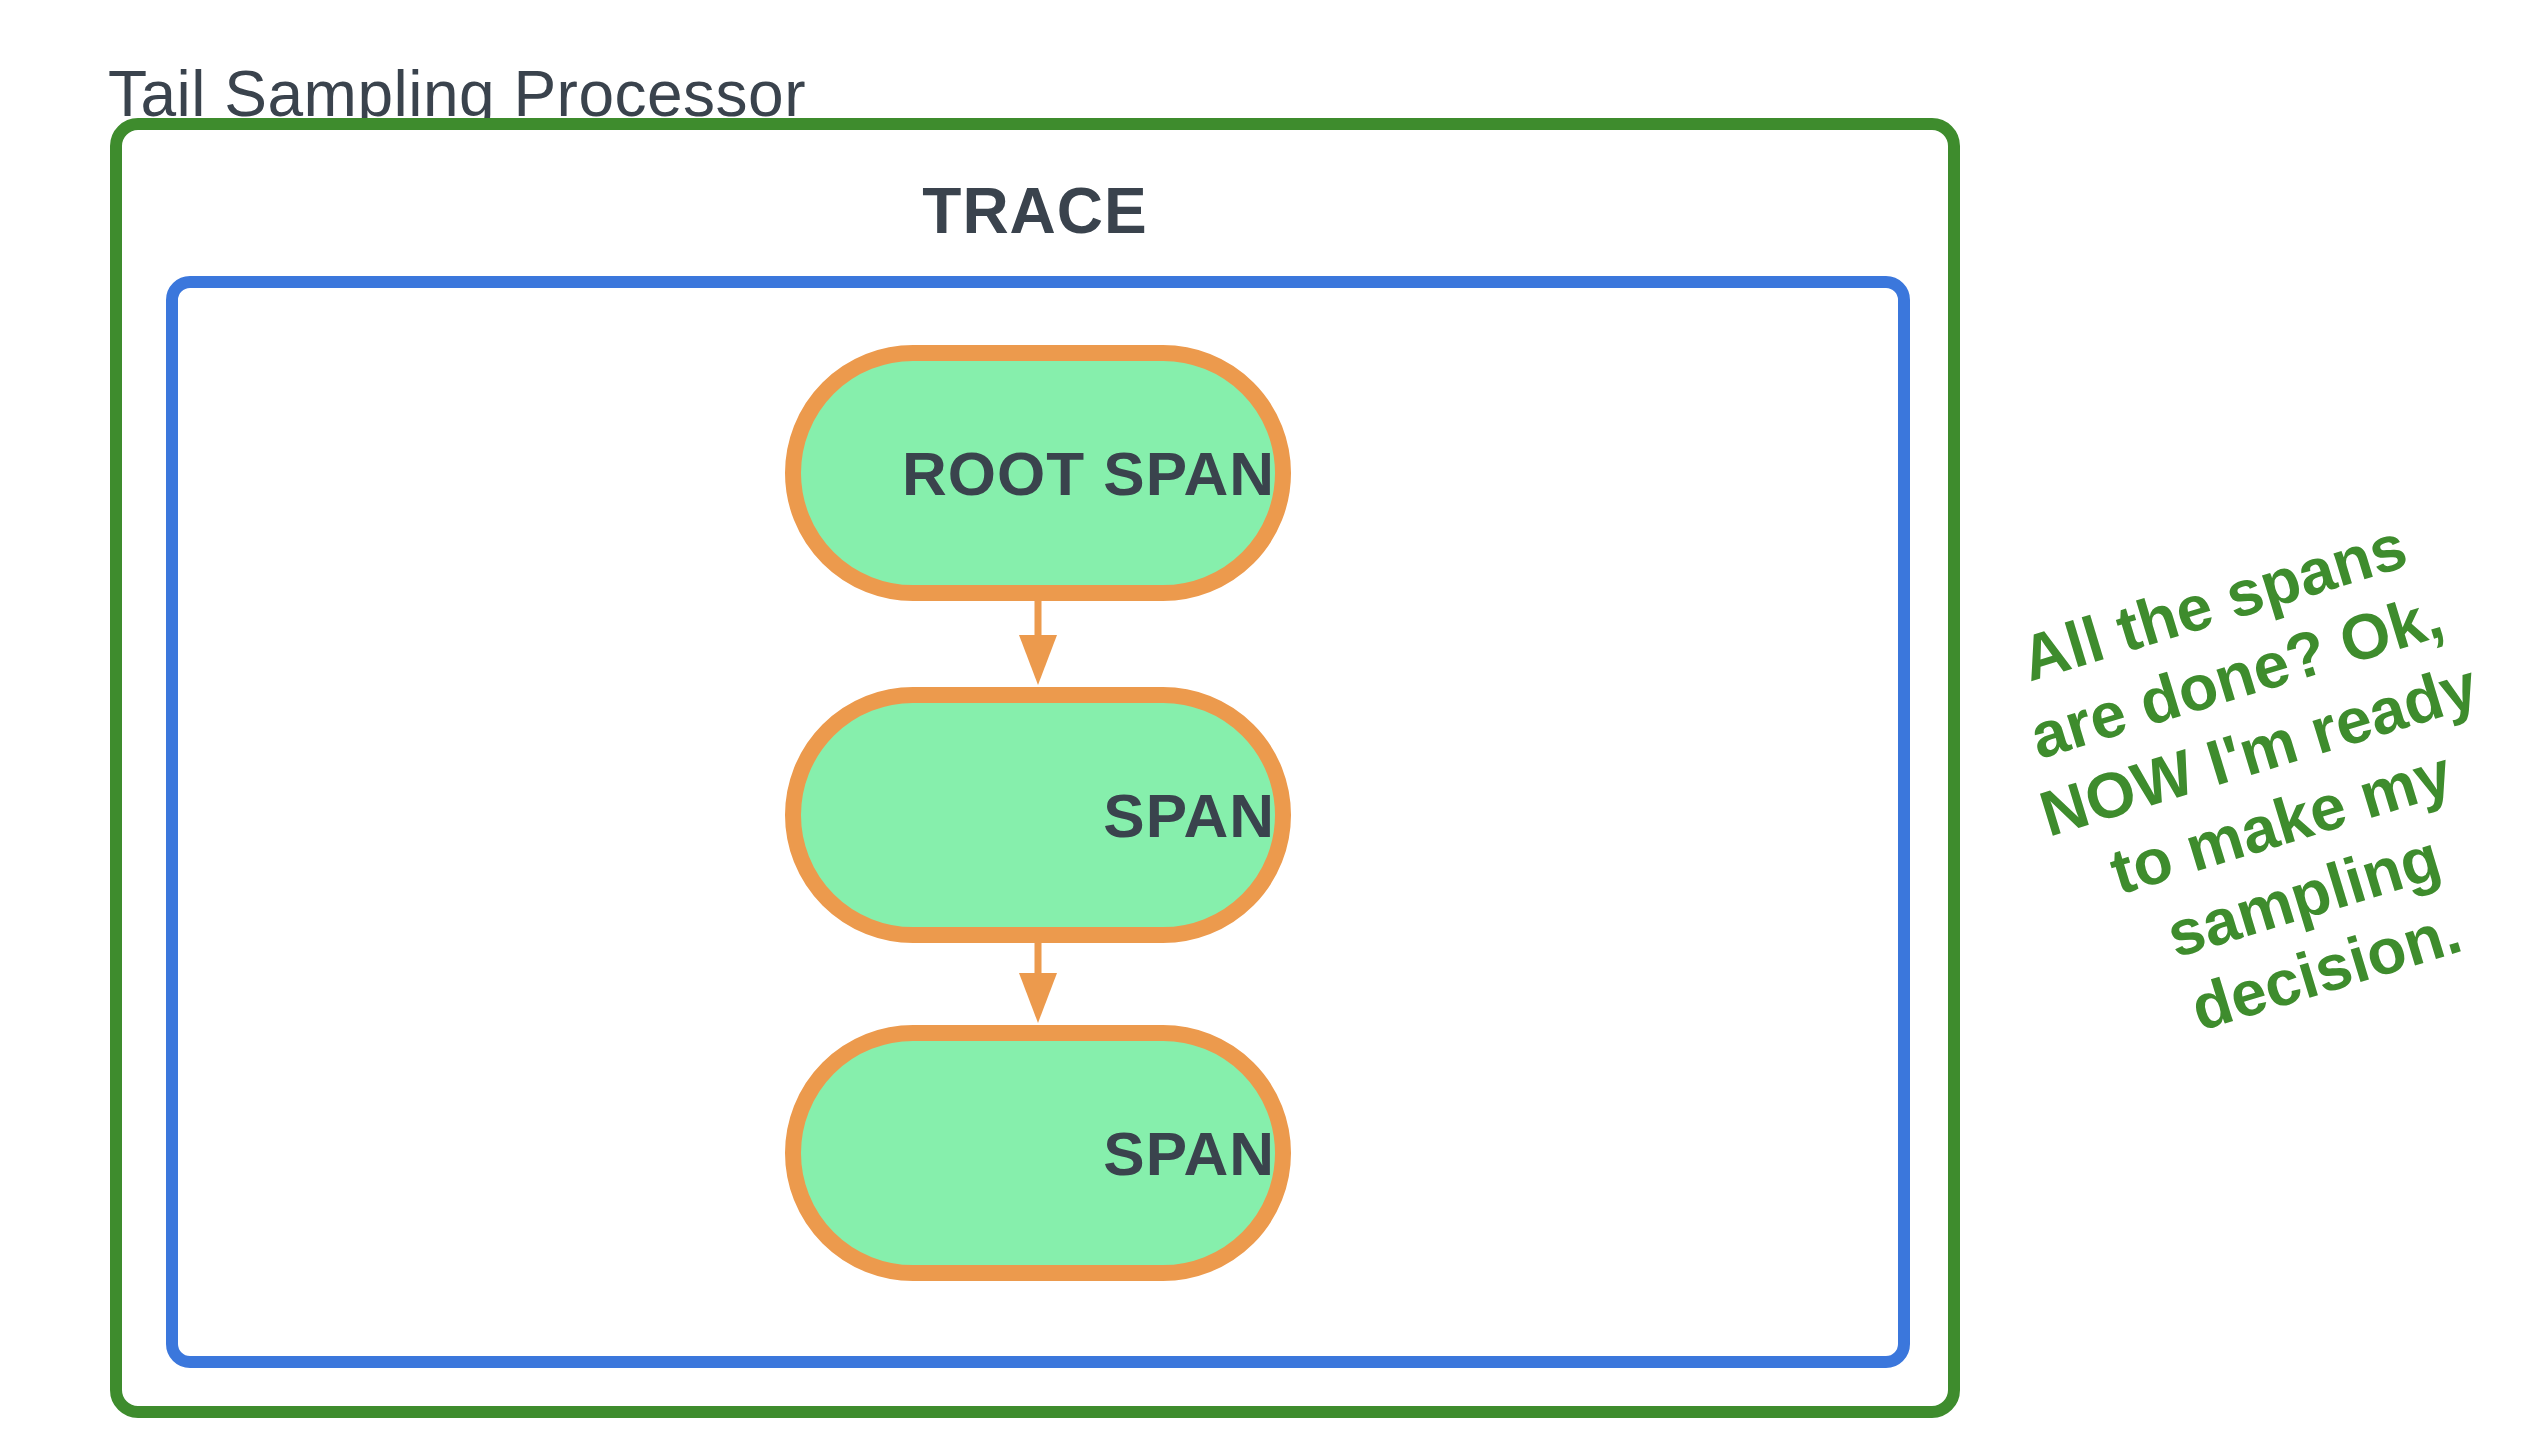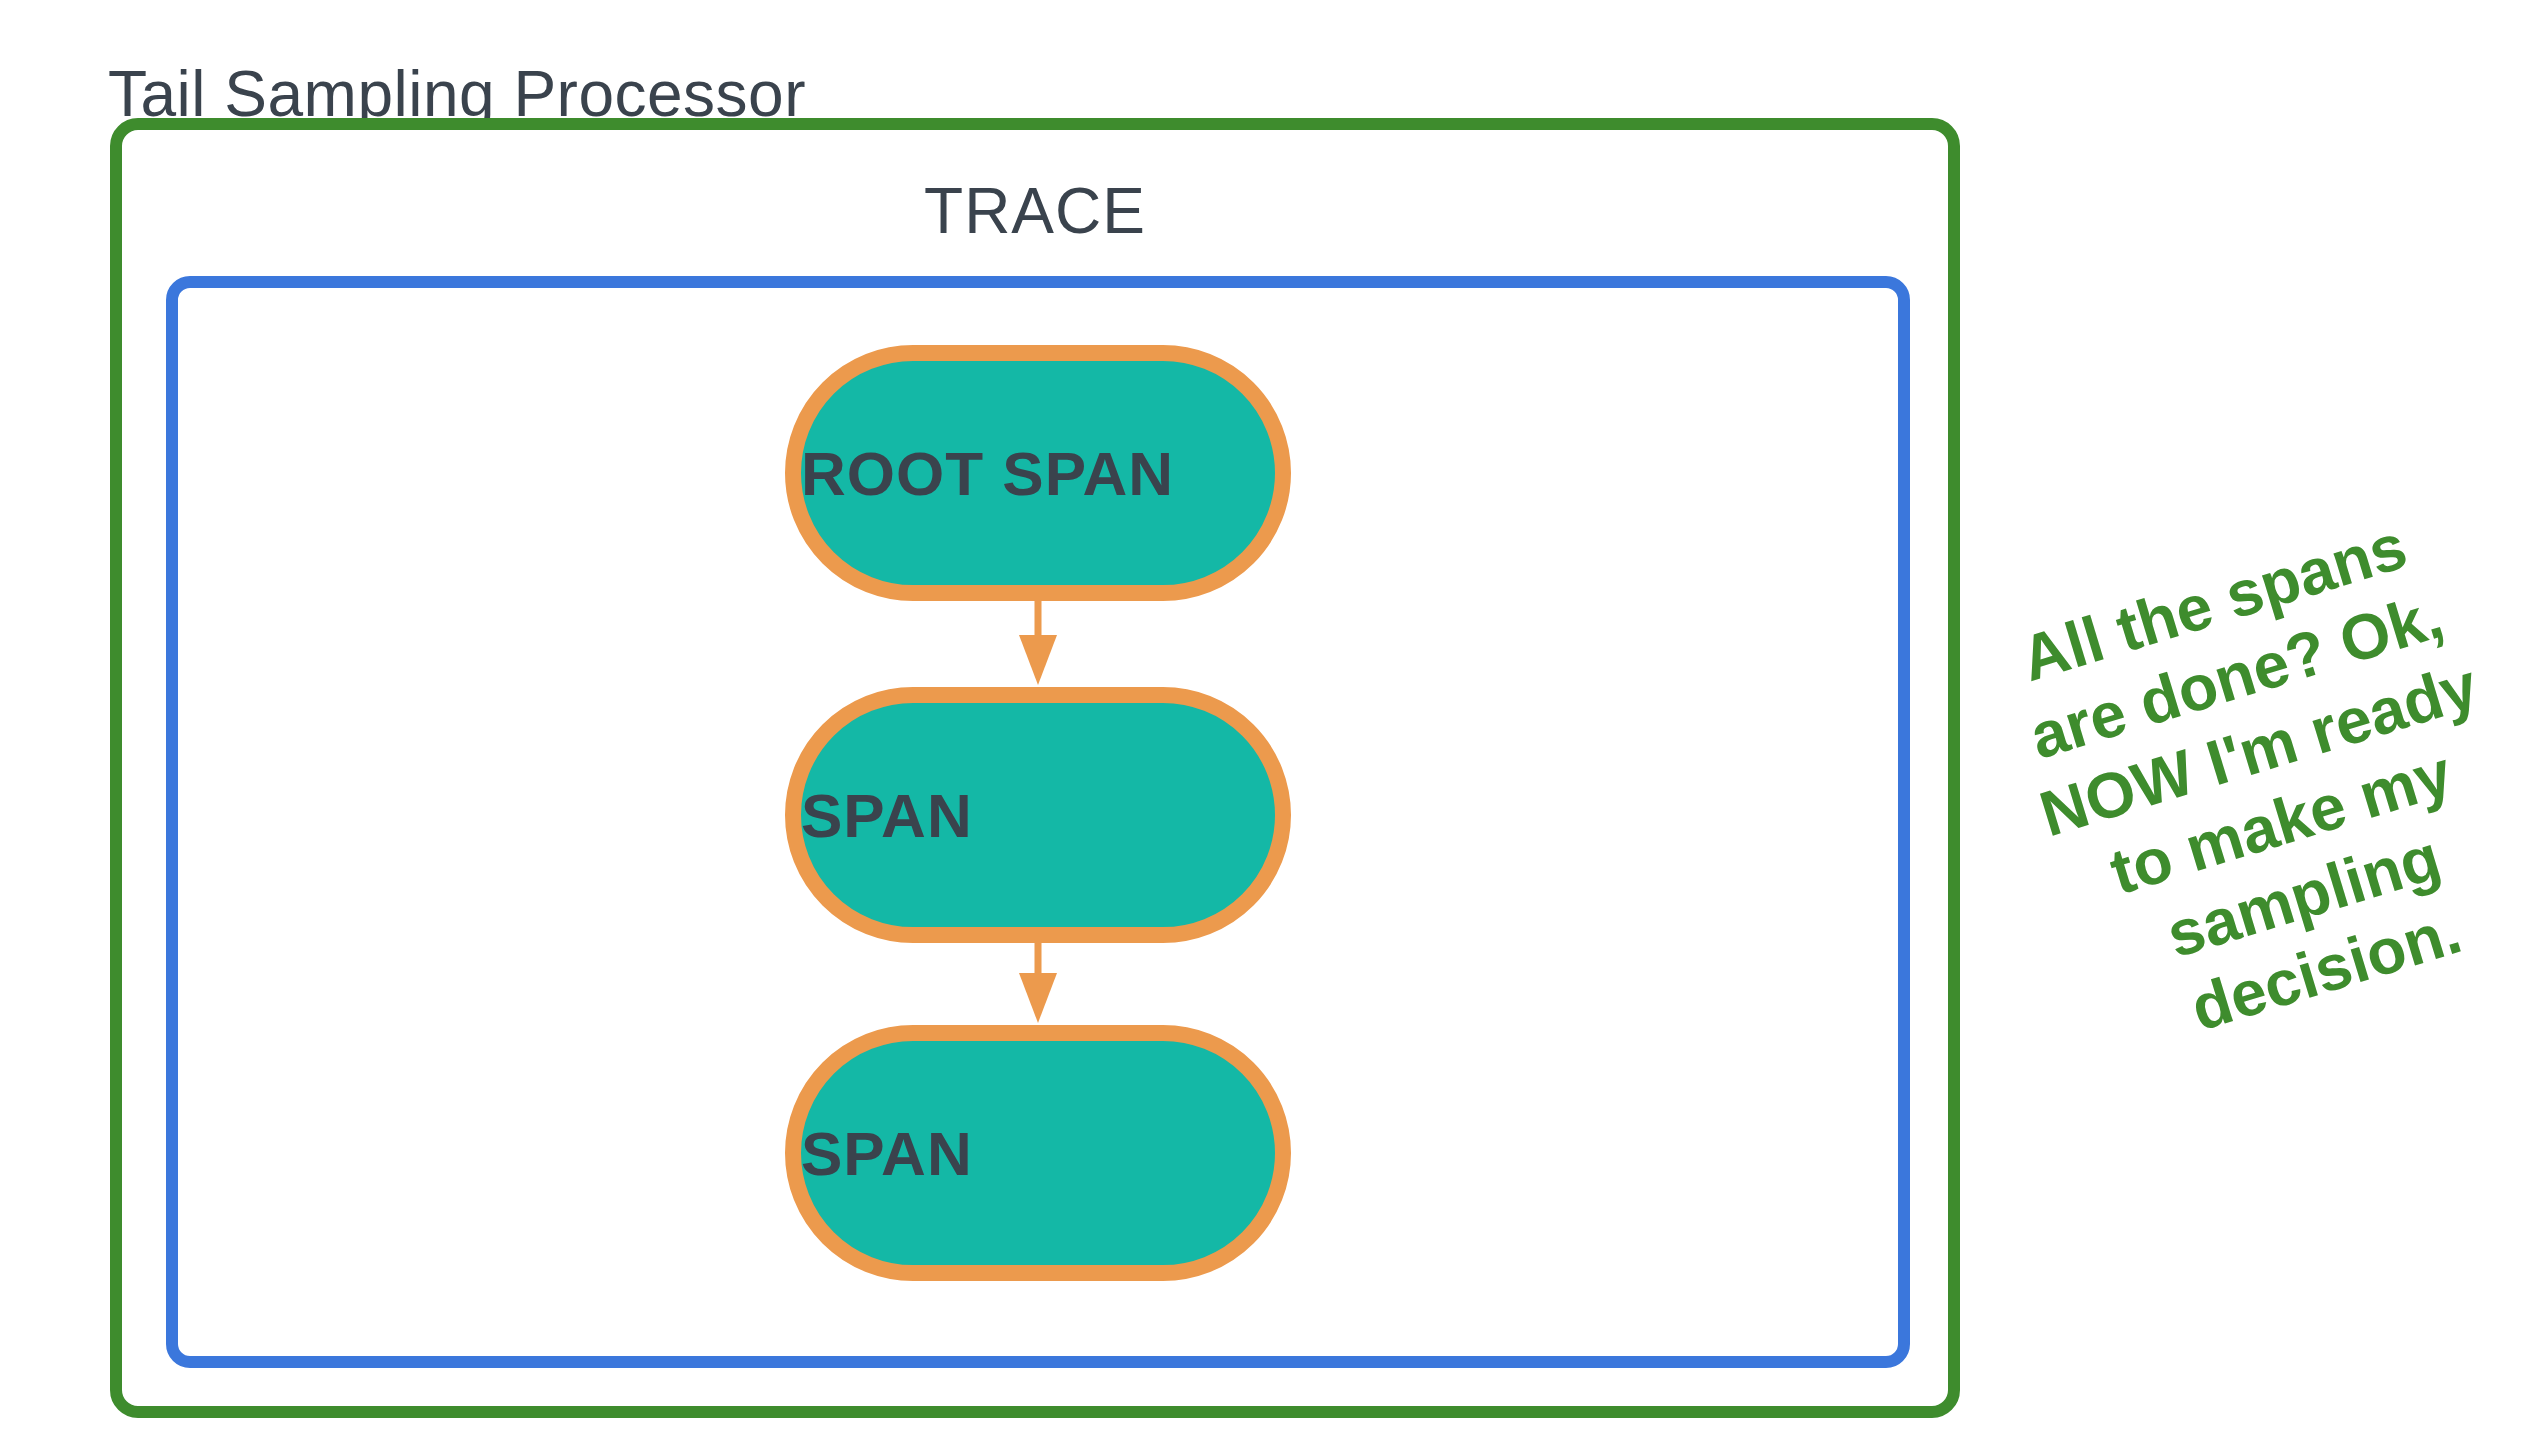--- a/index.html
+++ b/index.html
@@ -32,45 +32,45 @@
     border-radius: 28px;
     background: #ffffff;
   }
   .trace-label {
     position: absolute;
     left: 0;
     right: 0;
     top: 44px;
     text-align: center;
     font-size: 64px;
-    font-weight: 400;
+    font-weight: 700;
     color: #3A434D;
     letter-spacing: 1px;
   }
   .trace-box {
     position: absolute;
     left: 44px;
     top: 146px;
     width: 1744px;
     height: 1092px;
     border: 12px solid #3B77DC;
     border-radius: 24px;
     background: #ffffff;
   }
   .span-pill {
     position: absolute;
     left: 785px;
     width: 506px;
     height: 256px;
     border: 16px solid #EC9A4D;
     border-radius: 128px;
-    background: #14b8a6;
+    background: #86efac;
     display: flex;
     align-items: center;
-    justify-content: flex-start;
+    justify-content: flex-end;
     font-size: 62px;
     font-weight: 700;
     color: #3A434D;
     letter-spacing: 1px;
   }
   .pill-1 { top: 345px; }
   .pill-2 { top: 687px; }
   .pill-3 { top: 1025px; }
   .connector {
     position: absolute;

